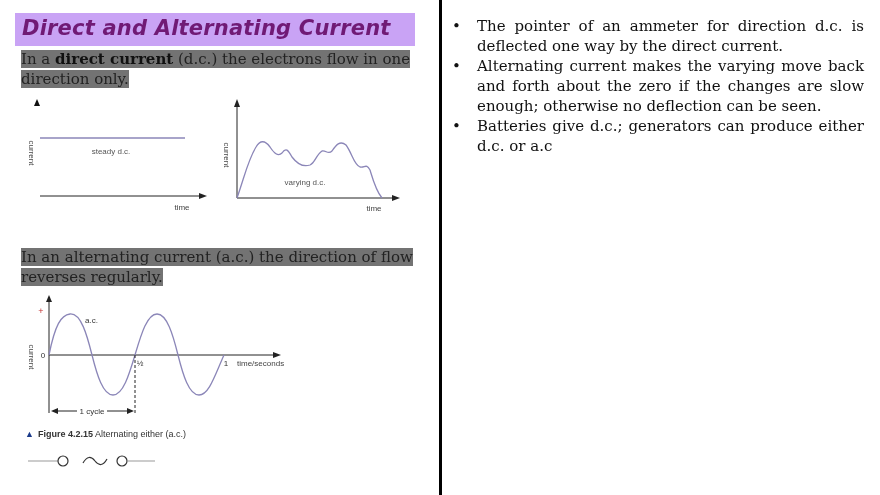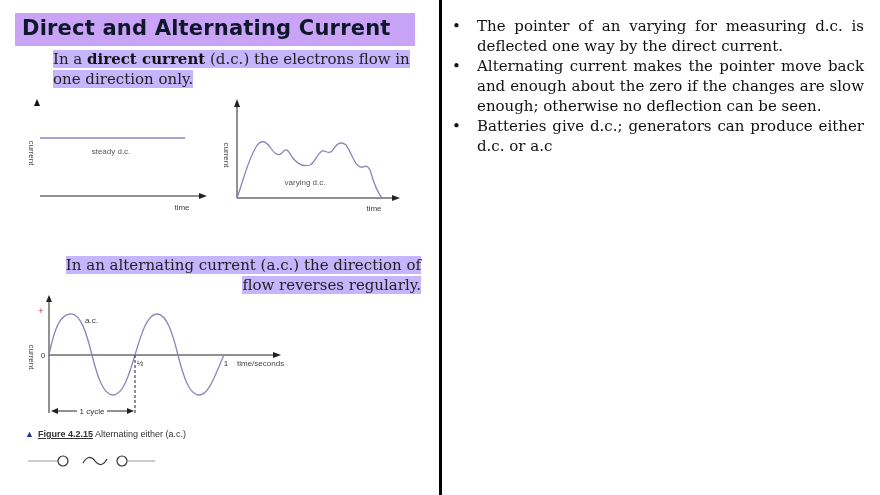--- a/index.html
+++ b/index.html
@@ -7,47 +7,47 @@
     width: 880px; height: 495px; background: #ffffff; position: relative; overflow: hidden;
     font-family: "DejaVu Serif", serif;
   }
   .slide { position: absolute; left: 0; top: 0; width: 880px; height: 495px; background: #fff; }
   .title-box {
     position: absolute; left: 15px; top: 13px; width: 400px; height: 33px;
     background: #c9a3f5;
   }
   .title-text {
     position: absolute; left: 7px; top: 3px;
-    font-family: "DejaVu Sans", sans-serif; font-weight: bold; font-size: 21px; color: #0f172a;
-    white-space: nowrap; letter-spacing: 0.2px;
+    font-family: "DejaVu Sans", sans-serif; font-weight: bold; font-size: 21px; color: #701a75;
+    white-space: nowrap; letter-spacing: 0.2px; font-style: italic;
   }
   .hl-para {
     position: absolute; left: 21px; width: 400px;
     font-family: "DejaVu Serif", serif; font-size: 15px; line-height: 19.5px; color: #222;
   }
-  .hl-para span.hl { background: #c4b5fd; box-decoration-break: clone; margin-left: 32px; -webkit-box-decoration-break: clone; }
+  .hl-para span.hl { background: #737373; box-decoration-break: clone; -webkit-box-decoration-break: clone; }
   .hl-para b { font-weight: bold; color: #111; }
   .para1 { top: 50px; }
-  .para2 { top: 256px; text-align: right; }
+  .para2 { top: 248px; }
   .divider {
     position: absolute; left: 439px; top: 0; width: 3px; height: 495px; background: #000;
   }
   .bullets {
     position: absolute; left: 452px; top: 16px; width: 412px;
     font-family: "DejaVu Serif", serif; font-size: 15px; line-height: 20px; color: #111;
     margin: 0; padding: 0; list-style: none;
   }
   .bullets li { position: relative; padding-left: 25px; text-align: justify; }
   .bullets li .dot { position: absolute; left: 0; top: 0; font-size: 15px; }
   svg text { font-family: "Liberation Sans", sans-serif; }
   .fig { position: absolute; }
   .caption {
     position: absolute; font-family: "Liberation Sans", sans-serif; font-size: 9px; color: #333;
   }
-  .caption b { font-weight: bold; text-decoration: underline; }
+  .caption b { font-weight: bold; }
   .caption .tri { color: #1a3a8a; font-size: 9px; margin-right: 4px; }
 </style>
 </head>
 <body>
 
 <div class="slide">
 
   <div class="title-box">
     <div class="title-text">Direct and Alternating Current</div>
   </div>
@@ -111,18 +111,18 @@
     <circle cx="38" cy="9" r="5" fill="none" stroke="#333" stroke-width="1.2"></circle>
     <path d="M58,11 C62,4 66,4 70,9 C74,14 78,14 82,7" fill="none" stroke="#333" stroke-width="1.2"></path>
     <circle cx="97" cy="9" r="5" fill="none" stroke="#333" stroke-width="1.2"></circle>
     <line x1="102" y1="9" x2="130" y2="9" stroke="#999" stroke-width="1"></line>
   </svg>
 
 
   <div class="divider"></div>
 
   <ul class="bullets">
-    <li><span class="dot">•</span><span>The pointer of an varying for measuring d.c. is  deflected one way by the direct current.</span></li>
-    <li><span class="dot">•</span><span>Alternating  current makes the pointer move back and enough  about the zero if the changes are slow enough;  otherwise no deflection can be seen.</span></li>
+    <li><span class="dot">•</span><span>The pointer of an ammeter for direction d.c. is  deflected one way by the direct current.</span></li>
+    <li><span class="dot">•</span><span>Alternating  current makes the varying move back and forth  about the zero if the changes are slow enough;  otherwise no deflection can be seen.</span></li>
     <li><span class="dot">•</span><span>Batteries give d.c.; generators can produce either  d.c. or a.c</span></li>
   </ul>
 
 </div>
 
 </body></html>

